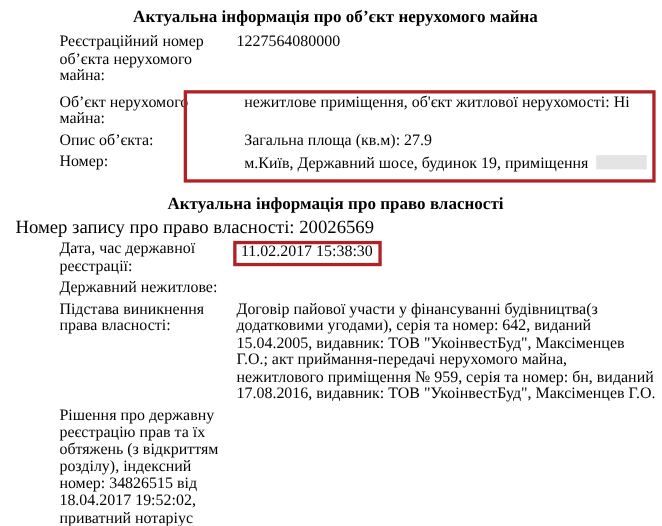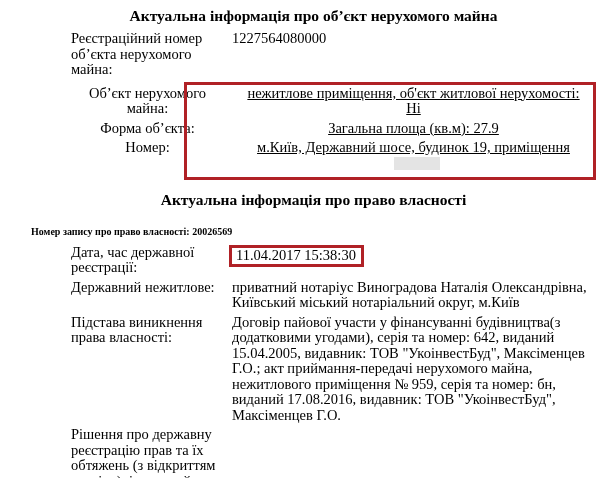--- a/index.html
+++ b/index.html
@@ -10,47 +10,47 @@
   }
   *{margin:0;padding:0;box-sizing:border-box;}
   html,body{width:602px;height:478px;overflow:hidden;}
   body{
     background:var(--bg);
     color:var(--txt);
     font-family:"Liberation Serif","DejaVu Serif",serif;
     font-size:14.5px;
     line-height:15.5px;
   }
-  .doc{padding:5px 6px 0 31px;width:602px;height:478px;}
+  .doc{padding:5px 6px 0 14px;width:602px;height:478px;}
   .title{
     font-size:15.5px;
     font-weight:bold;
     text-align:center;
     line-height:17px;
     margin:2px 0 7px 0;
   }
-  .title2{margin-top:11px;margin-bottom:16px;}
+  .title2{margin-top:11px;margin-bottom:5px;}
   .record-line{
-    font-weight:bold;
-    font-size:10px;
+    font-weight:normal;
+    font-size:17px;
     margin:0 0 5px 0;
   }
   .row{
     display:grid;
     grid-template-columns:161px 1fr;
     margin-bottom:4px;
     margin-left:40px;
   }
   .label{padding-right:8px;}
   .value{}
   
   .group{position:relative;padding:4px 0 8px 0;margin-bottom:2px;}
-  .group .row{margin-bottom:4px;text-align:center;}
+  .group .row{margin-bottom:4px;}
   .group .row:last-child{margin-bottom:0;}
-  .group .value{padding-left:7px;padding-right:8px;text-decoration:underline;}
+  .group .value{padding-left:7px;padding-right:8px;}
   .group-border{
     position:absolute;
     top:0;bottom:0;left:153px;right:0;
     border:3px solid var(--hl);
     pointer-events:none;
   }
   .inline-box{
     display:inline-block;
     border:3px solid var(--hl);
     padding:0 5px 1px 4px;
@@ -78,41 +78,40 @@
     <div class="value">1227564080000</div>
   </div>
 
   <div class="group">
     <div class="group-border"></div>
     <div class="row">
       <div class="label">Об’єкт нерухомого майна:</div>
       <div class="value">нежитлове приміщення, об'єкт житлової нерухомості: Ні</div>
     </div>
     <div class="row">
-      <div class="label">Форма об’єкта:</div>
+      <div class="label">Опис об’єкта:</div>
       <div class="value">Загальна площа (кв.м): 27.9</div>
     </div>
     <div class="row">
       <div class="label">Номер:</div>
       <div class="value"><span>м.Київ, Державний шосе, будинок 19, приміщення</span><span class="redacted"></span></div>
     </div>
   </div>
 
   <h1 class="title title2">Актуальна інформація про право власності</h1>
 
   <div class="record-line">Номер запису про право власності: 20026569</div>
 
   <div class="row">
     <div class="label">Дата, час державної реєстрації:</div>
-    <div class="value"><span class="inline-box"><span>11.04.2017 15:38:30</span></span></div>
+    <div class="value"><span class="inline-box"><span>11.02.2017 15:38:30</span></span></div>
   </div>
 
   <div class="row">
     <div class="label">Державний нежитлове:</div>
-    <div class="value">приватний нотаріус Виноградова Наталія Олександрівна, Київський міський нотаріальний округ, м.Київ</div>
   </div>
 
   <div class="row">
     <div class="label">Підстава виникнення права власності:</div>
     <div class="value">Договір пайової участи у фінансуванні будівництва(з додатковими угодами), серія та номер: 642, виданий 15.04.2005, видавник: ТОВ "УкоінвестБуд", Максіменцев Г.О.; акт приймання-передачі нерухомого майна, нежитлового приміщення № 959, серія та номер: бн, виданий 17.08.2016, видавник: ТОВ "УкоінвестБуд", Максіменцев Г.О.</div>
   </div>
 
   <div class="row">
     <div class="value">Рішення про державну реєстрацію прав та їх обтяжень (з відкриттям розділу), індексний номер: 34826515 від 18.04.2017 19:52:02, приватний нотаріус Виноградова Наталія Олександрівна, Київський міський нотаріальний округ, м.Київ</div>
   </div>

